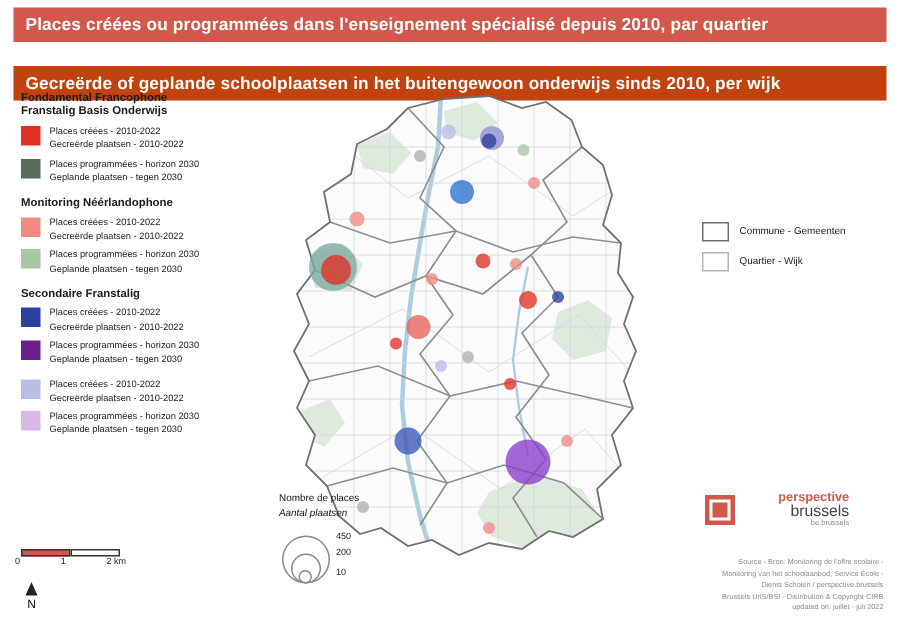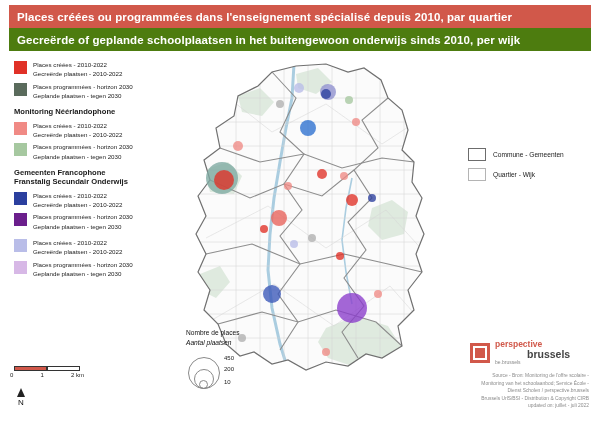--- a/index.html
+++ b/index.html
@@ -27,21 +27,21 @@
     display: flex;
     align-items: center;
     padding-left: 8px;
     box-sizing: border-box;
     color: #ffffff;
     font-size: 11.5px;
     font-weight: bold;
     letter-spacing: 0.1px;
   }
   #title-fr { top: 5px; background: #d1584a; }
-  #title-nl { top: 28px; background: #4d7c0f; }
+  #title-nl { top: 44px; background: #c2410c; }
 
   
   .legend {
     position: absolute;
     left: 14px;
     top: 60px;
     width: 175px;
   }
   .legend-group { margin-bottom: 7px; }
   .legend-head {
@@ -170,43 +170,44 @@
     border-left: 4px solid transparent;
     border-right: 4px solid transparent;
     border-bottom: 9px solid #222;
     margin: 0 auto 1px auto;
   }
 
   
   .logo {
     position: absolute;
     right: 12px;
-    top: 340px;
+    top: 327px;
     width: 118px;
     display: flex;
     align-items: center;
+    text-align: right;
   }
   .logo-mark {
     width: 20px; height: 20px;
     background: #d1584a;
     margin-right: 5px;
     position: relative;
     flex: 0 0 20px;
   }
   .logo-mark::after {
     content: "";
     position: absolute;
     left: 3px; top: 3px;
     width: 14px; height: 14px;
     border: 2px solid #ffffff;
     box-sizing: border-box;
   }
   .logo-text { line-height: 1.05; }
   .logo-text .l1 { font-size: 8.5px; color: #d1584a; font-weight: bold; }
-  .logo-text .l2 { font-size: 10.5px; color: #444; font-weight: bold; margin-left: 32px; }
+  .logo-text .l2 { font-size: 10.5px; color: #444; font-weight: normal; margin-left: 32px; }
   .logo-text .l3 { font-size: 5px; color: #888; }
 
   
   .source {
     position: absolute;
     right: 11px;
     top: 372px;
     width: 142px;
     text-align: right;
     font-size: 4.9px;
@@ -223,20 +224,24 @@
   <div id="title-fr" class="title-bar">
     <span>Places créées ou programmées dans l'enseignement spécialisé depuis 2010, par quartier</span>
   </div>
   <div id="title-nl" class="title-bar">
     <span>Gecreërde of geplande schoolplaatsen in het buitengewoon onderwijs sinds 2010, per wijk</span>
   </div>
 
   <div class="legend">
 
     <div class="legend-group">
+      <div class="legend-head">
+        <span>Fondamental Francophone</span><br>
+        <span>Franstalig Basis Onderwijs</span>
+      </div>
       <div class="legend-row">
         <div class="swatch" style="background:#e03127"></div>
         <div class="legend-labels">
           <span>Places créées - 2010-2022</span>
           <span>Gecreërde plaatsen - 2010-2022</span>
         </div>
       </div>
       <div class="legend-row">
         <div class="swatch" style="background:#5a6b5c"></div>
         <div class="legend-labels">
@@ -261,22 +266,21 @@
         <div class="swatch" style="background:#a6c8a0"></div>
         <div class="legend-labels">
           <span>Places programmées - horizon 2030</span>
           <span>Geplande plaatsen - tegen 2030</span>
         </div>
       </div>
     </div>
 
     <div class="legend-group">
       <div class="legend-head">
-        <span>Gemeenten Francophone</span><br>
-        <span>Franstalig Secundair Onderwijs</span>
+        <span>Secondaire Franstalig</span><br>
       </div>
       <div class="legend-row">
         <div class="swatch" style="background:#2b3f9e"></div>
         <div class="legend-labels">
           <span>Places créées - 2010-2022</span>
           <span>Gecreërde plaatsen - 2010-2022</span>
         </div>
       </div>
       <div class="legend-row">
         <div class="swatch" style="background:#6b1f8c"></div>

